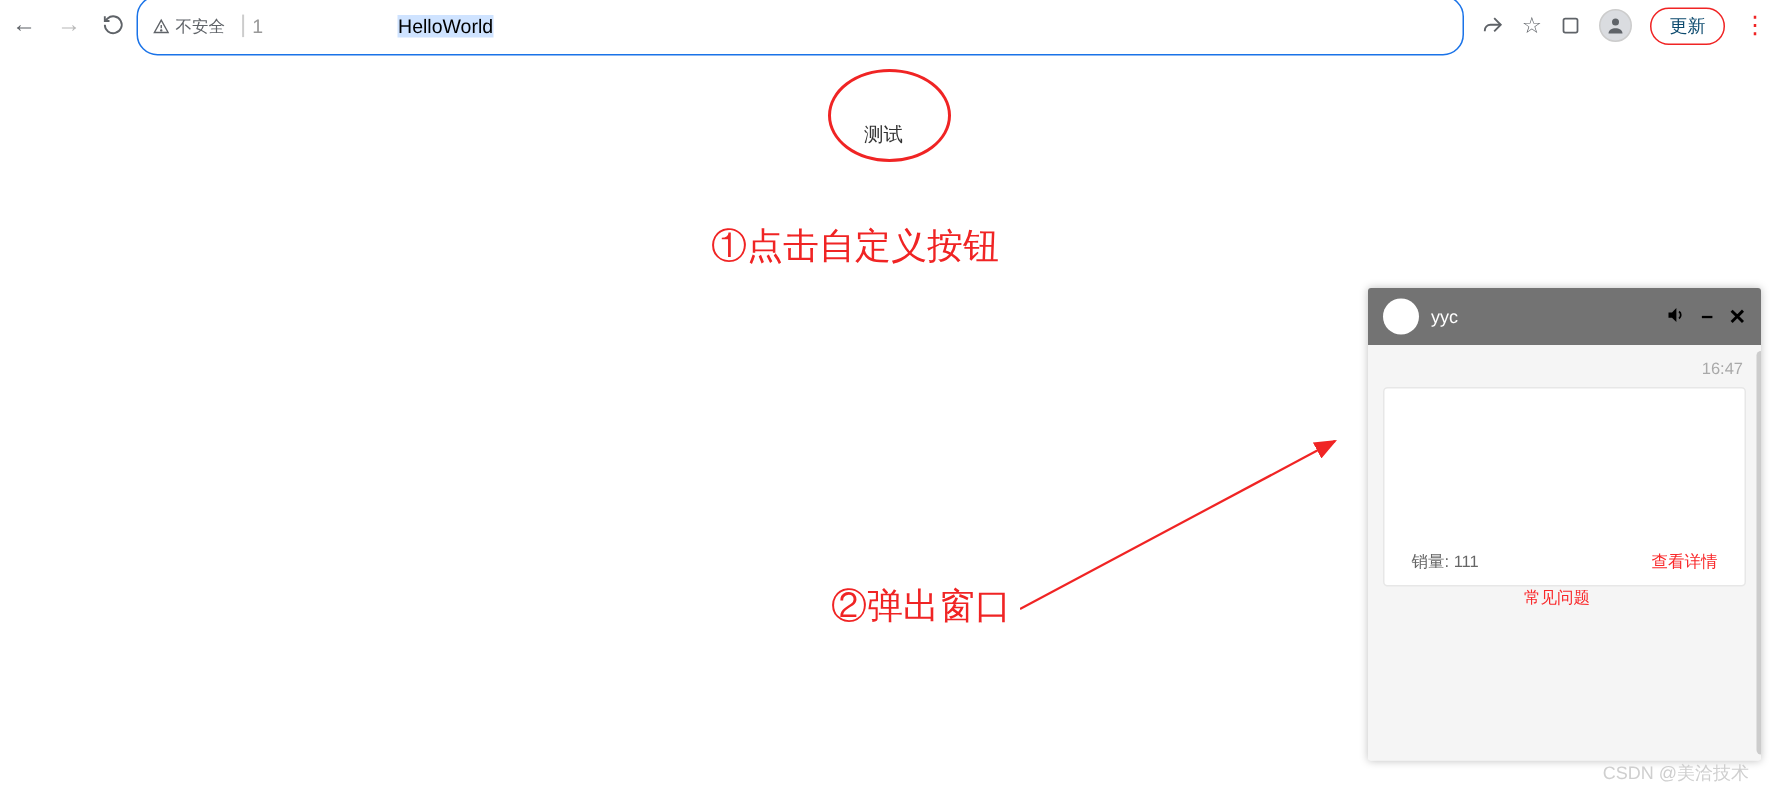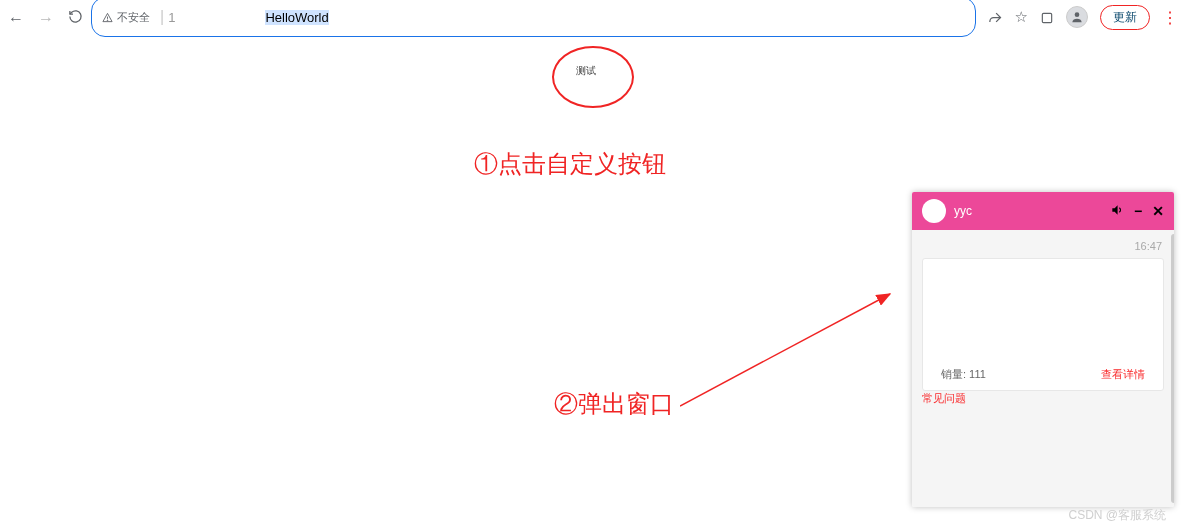--- a/index.html
+++ b/index.html
@@ -16,44 +16,44 @@
   .addr-sel { background:#cfe3ff; color:#000; }
   .addr-sep { color:#ccc; margin:0 4px; }
   .right-icons { display:flex; align-items:center; gap:12px; padding-left:4px; }
   .right-icons .ico { font-size:15px; color:#5f6368; cursor:pointer; }
   .avatar-dot { width:22px; height:22px; border-radius:50%; background:#dadce0; display:flex; align-items:center; justify-content:center; font-size:12px; color:#5f6368; border:1px solid #ccc; }
   .update-pill { border:1px solid #f02424; color:#0c4a6e; font-size:12px; padding:3px 12px; border-radius:14px; cursor:pointer; }
   .menu-dots { color:#f02424; font-size:16px; cursor:pointer; }
 
   
   .page { position:relative; width:100%; height:calc(100% - 34px); }
-  .test-btn { position:absolute; left:576px; top:30px; font-size:10px; color:#333; cursor:pointer; }
+  .test-btn { position:absolute; left:576px; top:47px; font-size:13px; color:#333; cursor:pointer; }
   .test-circle { position:absolute; left:552px; top:12px; width:82px; height:62px; border:2px solid #f02424; border-radius:50%; pointer-events:none; }
   .anno1 { position:absolute; left:474px; top:114px; color:#f02424; font-size:24px; font-weight:500; }
   .anno2 { position:absolute; left:554px; top:354px; color:#f02424; font-size:24px; font-weight:500;text-align:right; }
   .arrow-svg { position:absolute; left:680px; top:254px; width:220px; height:120px; pointer-events:none; }
 
   
   .chat-widget { position:absolute; right:10px; top:158px; width:262px; box-shadow:0 0 6px rgba(0,0,0,.25); border-radius:2px; background:#fff; overflow:hidden; }
-  .chat-header { background:#ec4899; height:38px; display:flex; align-items:center; padding:0 10px; gap:8px; }
+  .chat-header { background:#737373; height:38px; display:flex; align-items:center; padding:0 10px; gap:8px; }
   .chat-avatar { width:24px; height:24px; border-radius:50%; background:#fff; }
   .chat-agent { color:#fff; font-size:12px; }
   .chat-hdr-icons { margin-left:auto; display:flex; align-items:center; gap:10px; color:#000; font-size:14px; }
   .chat-hdr-icons span { cursor:pointer; }
 
   .chat-body { background:#f5f5f5; padding:10px 10px 6px; min-height:277px; position:relative; }
   .chat-time { text-align:right; font-size:11px; color:#a9a9a9; padding-right:2px; }
   .bubble { margin-top:6px; background:#fff; border:1px solid #e7e7e7; border-radius:3px; padding:100px 8px 8px 8px; position:relative; }
   .bubble-title { font-size:12px; color:#333; font-weight:600; margin-bottom:4px; }
   .bubble-desc { font-size:11px; color:#8e8e8e; line-height:1.45; }
 
   .chat-footer { display:flex; align-items:flex-start; justify-content:space-between; padding:8px 10px 0 10px; font-size:11px; }
   .chat-sales { color:#666; }
   .chat-detail-link { color:#f9282a; cursor:pointer; }
-  .chat-faq { text-align:left; font-size:11px; color:#f9282a; padding:0 10px 6px 0; cursor:pointer; }
+  .chat-faq { text-align:center; font-size:11px; color:#f9282a; padding:0 10px 6px 0; cursor:pointer; }
 
   .bubble-scrollbar { position:absolute; right:-3px; top:4px; bottom:4px; width:6px; background:#ccc; border-radius:3px; }
 
   
   .csdn-mark { position:absolute; right:18px; bottom:6px; font-size:12px; color:#cfcfcf; }
 
   svg.ico-inline { display:inline; vertical-align:-2px; }
 </style>
 </head>
 <body>
@@ -148,14 +148,14 @@
         <div class="chat-footer">
           <span class="chat-sales">销量: 111</span>
           <span class="chat-detail-link">查看详情</span>
         </div>
       </div>
       <div class="chat-faq">常见问题</div>
       <div class="bubble-scrollbar"></div>
     </div>
   </div>
 
-  <div class="csdn-mark">CSDN @客服系统</div>
+  <div class="csdn-mark">CSDN @美洽技术</div>
 </div>
 
 </body></html>

